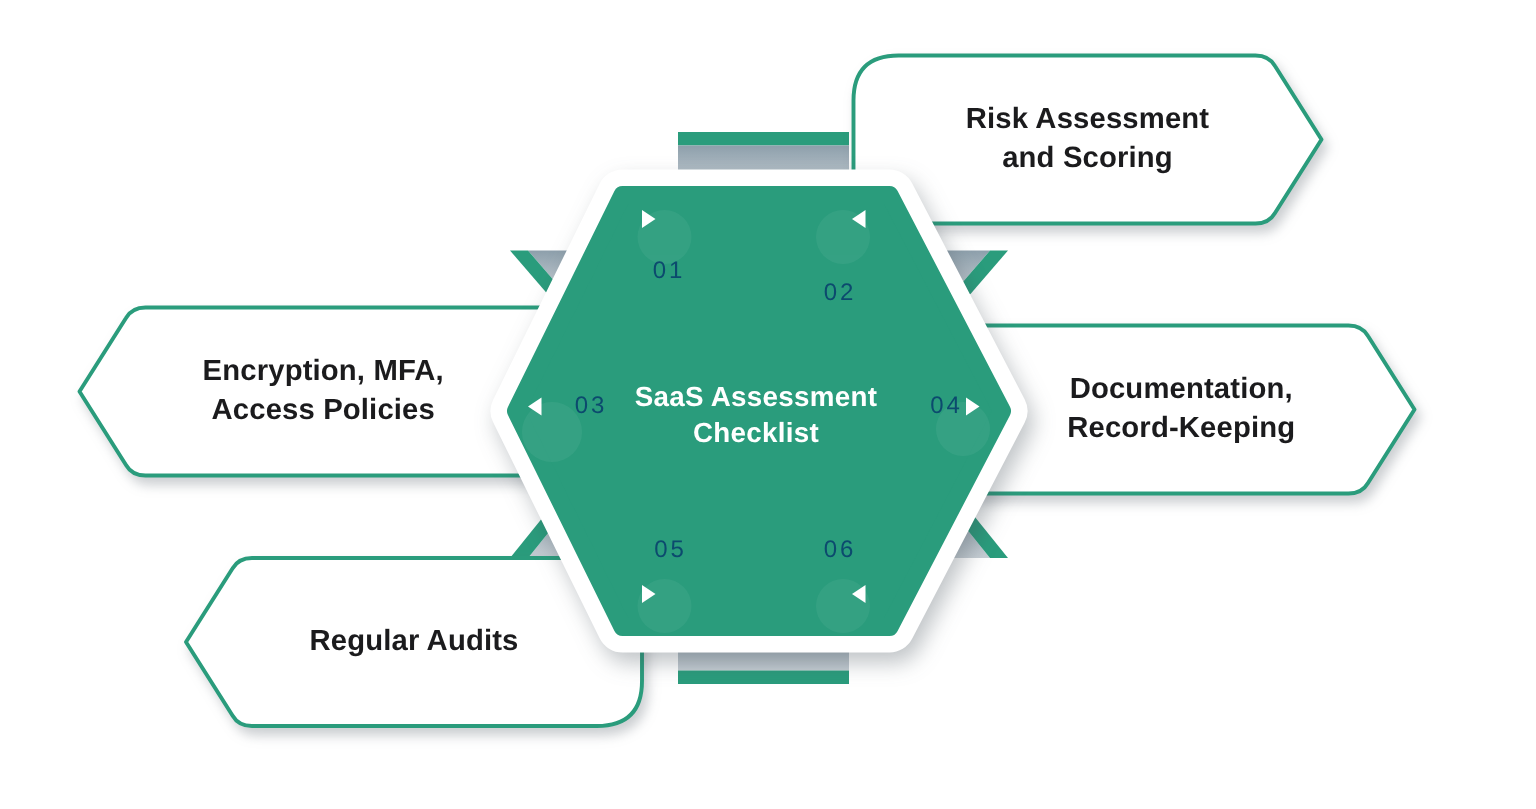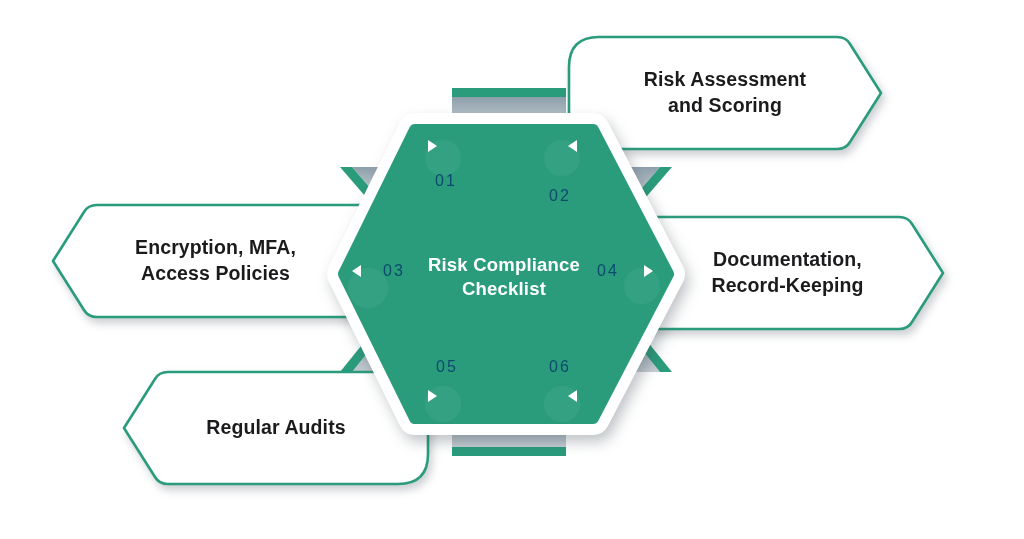--- a/index.html
+++ b/index.html
@@ -27,21 +27,21 @@
     font-size:18.5px;line-height:1.3;white-space:pre-line;letter-spacing:.2px;
   }
   .num{
     position:absolute;transform:translate(-50%,-50%);
     color:#0c4a6e;font-size:16px;font-weight:400;letter-spacing:2px;
   }
   .tri{position:absolute;width:0;height:0;border-top:6px solid transparent;border-bottom:6px solid transparent;}
   .tri.right{border-left:9px solid #ffffff;}
   .tri.left{border-right:9px solid #ffffff;}
   .n1{left:446px;top:181px;} .n2{left:560px;top:196px;text-align:center;}
-  .n3{left:394px;top:271px;} .n4{left:608px;top:271px;}
+  .n3{left:394px;top:271px;} .n4{left:631px;top:271px;}
   .n5{left:447px;top:367px;} .n6{left:560px;top:367px;}
   .t1{left:428px;top:140px;} .t2{left:568px;top:140px;}
   .t3{left:352px;top:265px;} .t4{left:644px;top:265px;}
   .t5{left:428px;top:390px;} .t6{left:568px;top:390px;}
   .b1{left:122px;top:35px;width:315px;height:120px;}
   .b2{left:567px;top:33px;width:316px;height:120px;}
   .b3{left:51px;top:201px;width:349px;height:120px;}
   .b4{left:620px;top:213px;width:325px;height:120px;}
   .b5{left:122px;top:368px;width:308px;height:120px;}
   .b6{left:569px;top:368px;width:315px;height:120px;}
@@ -144,21 +144,21 @@
         <circle cx="562" cy="158" r="18"></circle>
         <circle cx="368" cy="288" r="20"></circle>
         <circle cx="642" cy="286" r="18"></circle>
         <circle cx="443" cy="404" r="18"></circle>
         <circle cx="562" cy="404" r="18"></circle>
       </g>
     </svg>
   </div>
 
   <div class="hex-content">
-    <div class="hex-title">Risk Compliance
+    <div class="hex-title">SaaS Assessment
 Checklist</div>
 
     <span class="num n1">01</span>
     <span class="num n2">02</span>
     <span class="num n3">03</span>
     <span class="num n4">04</span>
     <span class="num n5">05</span>
     <span class="num n6">06</span>
 
     <span class="tri right t1"></span>

